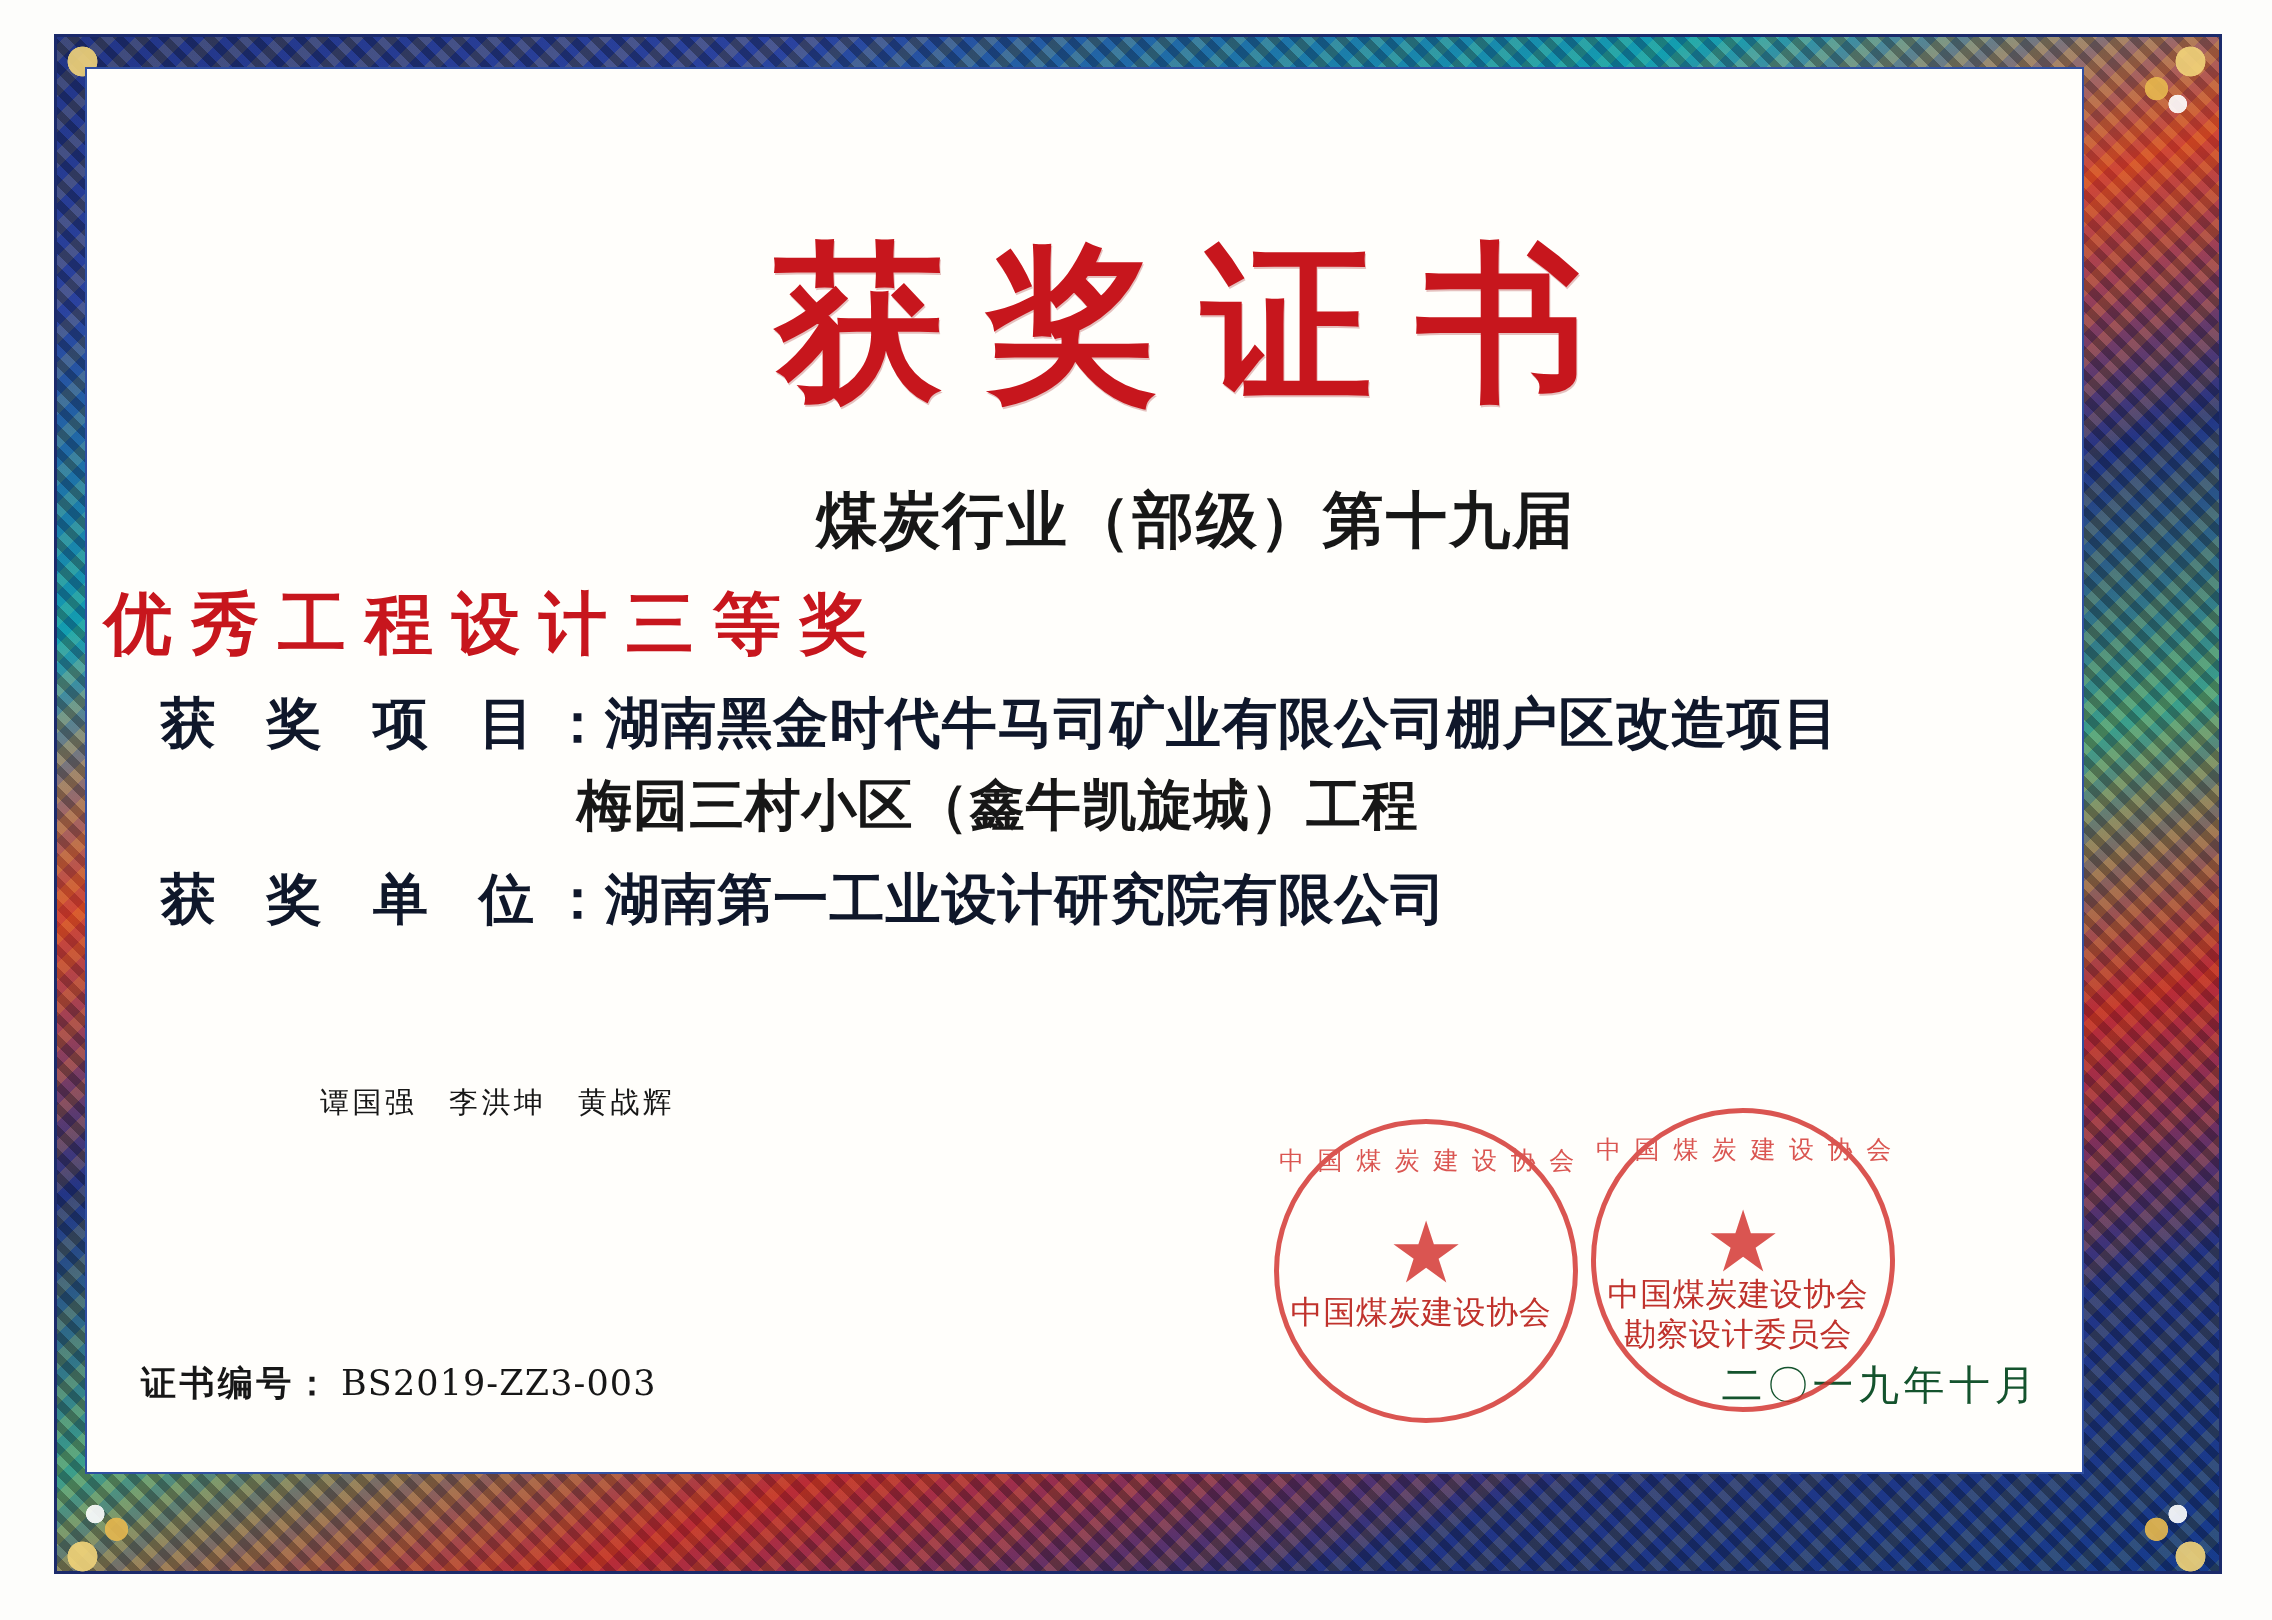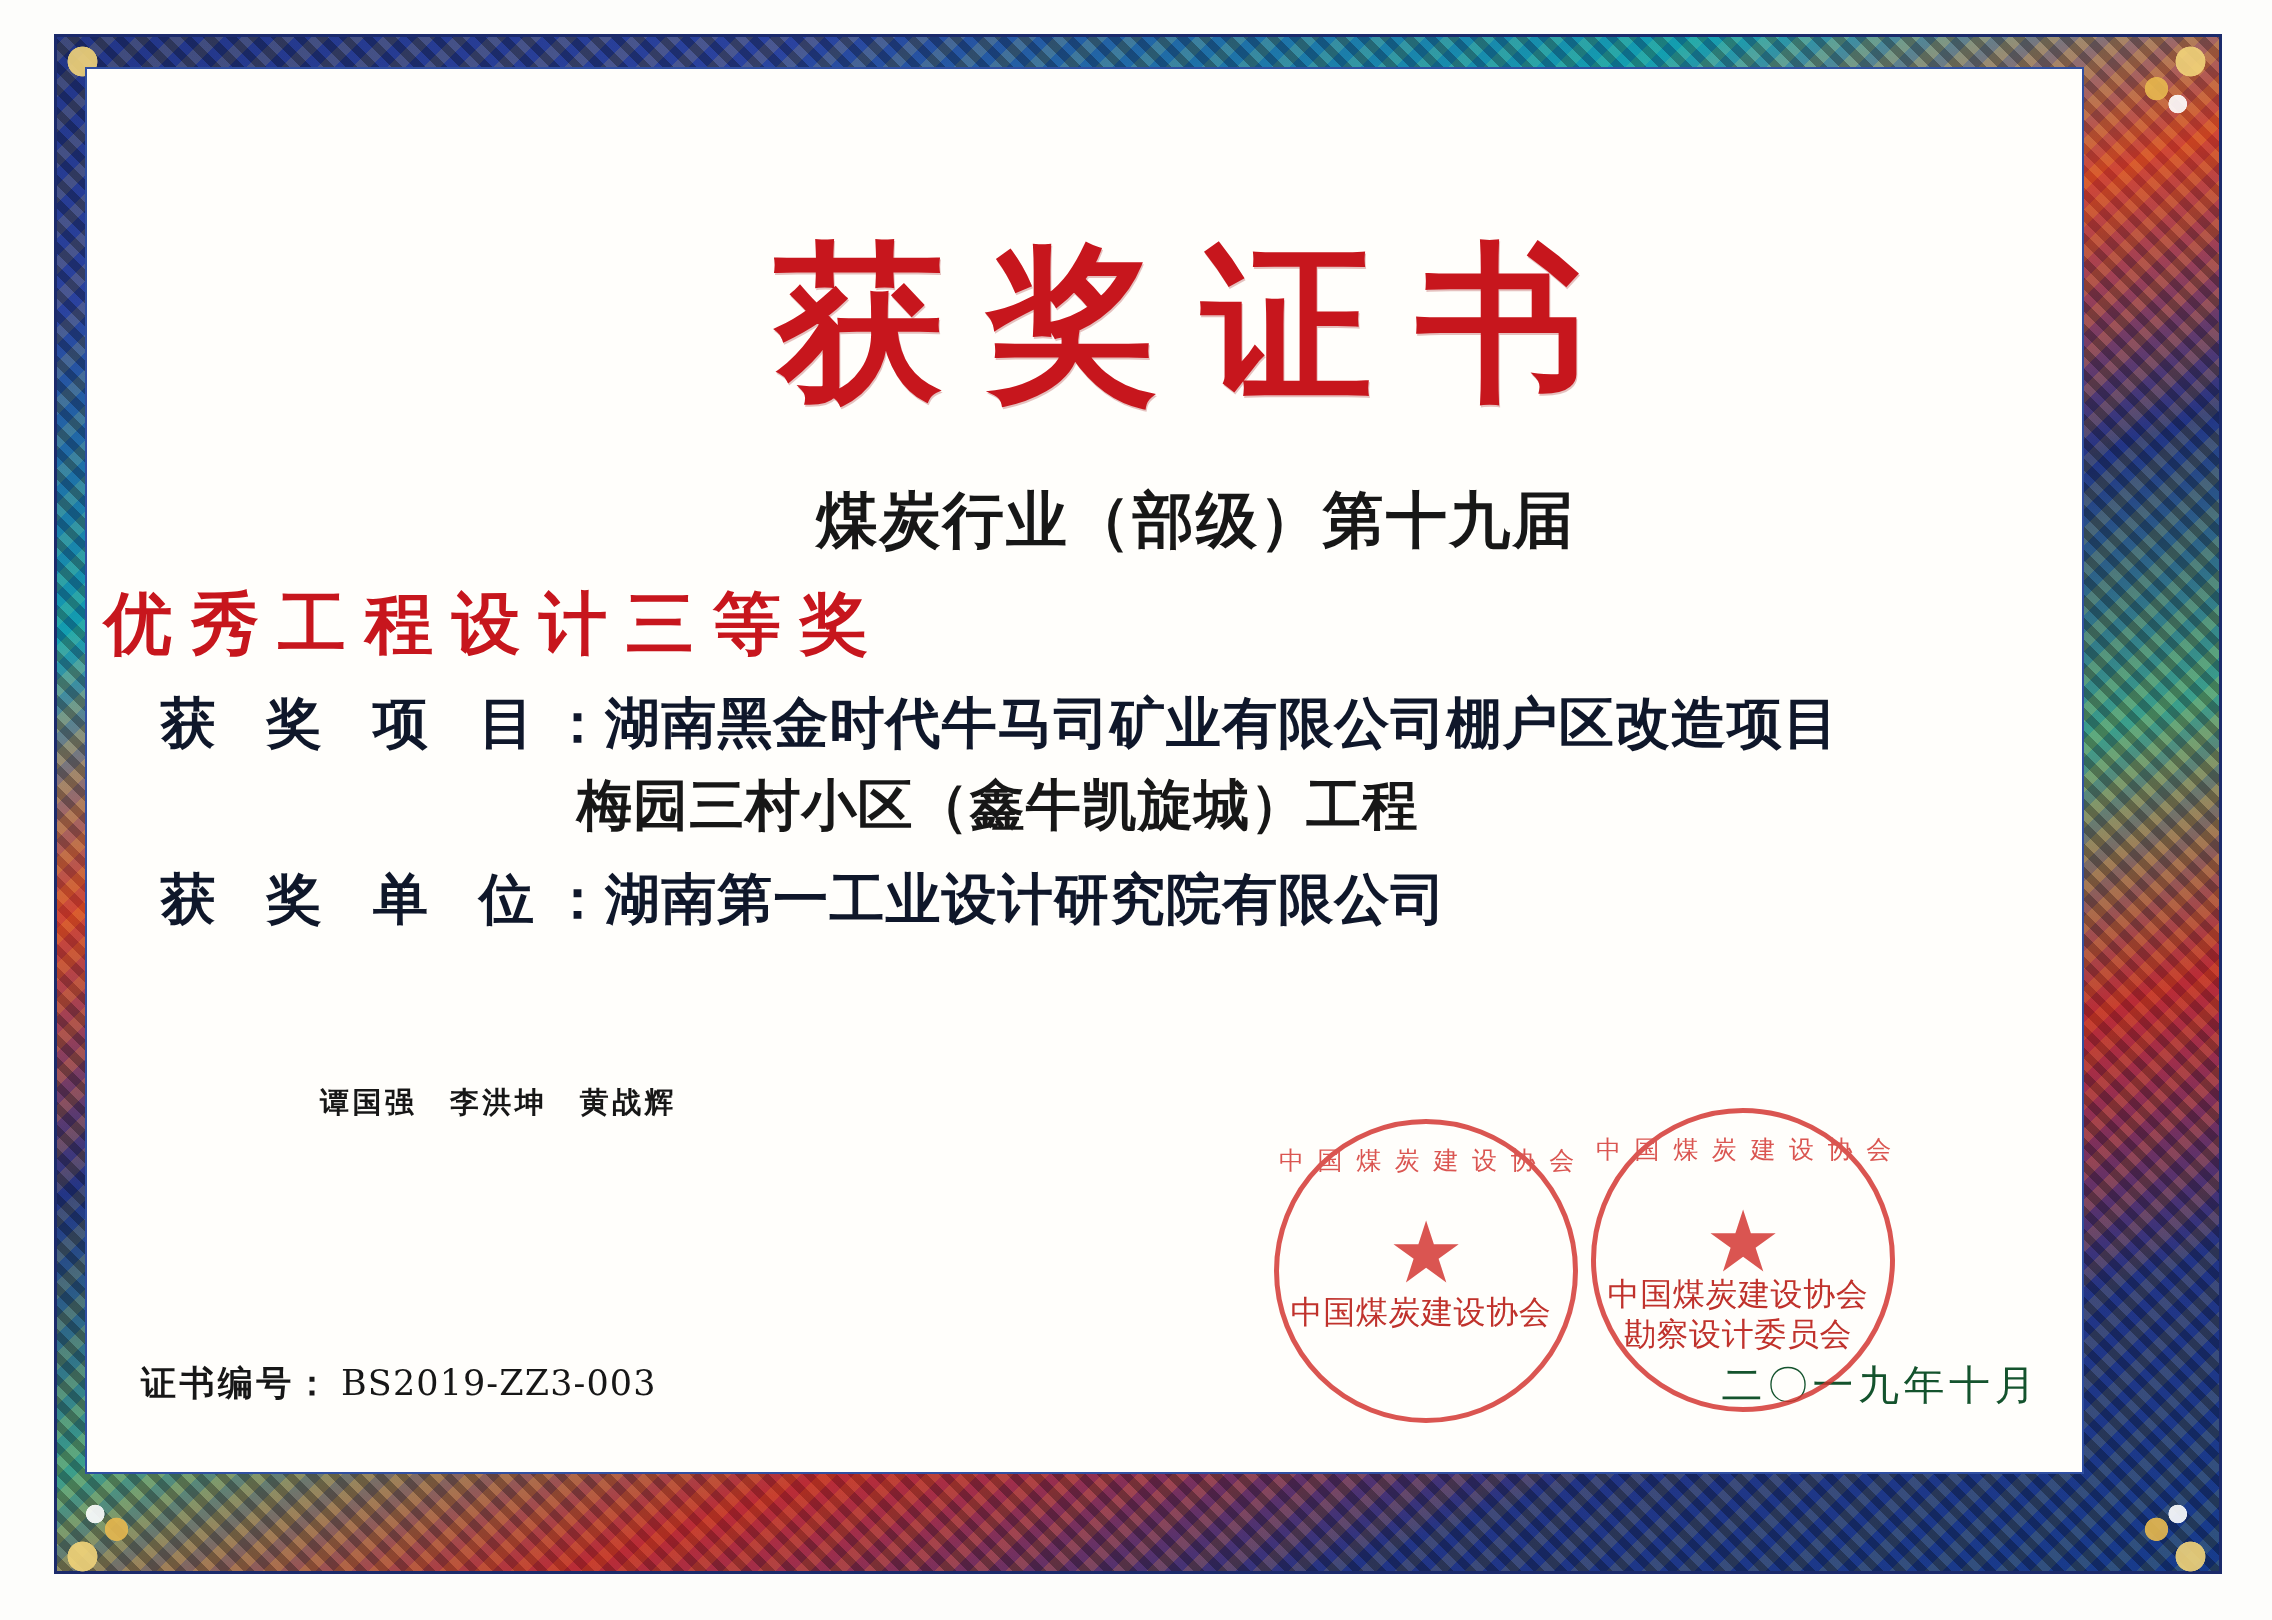--- a/index.html
+++ b/index.html
@@ -179,21 +179,21 @@
   }
   .participants-label {
     font-weight: 700;
     letter-spacing: 0.6px;
     margin-right: 14.7px;
   }
   .participants-names span {
     margin-right: 22.6px;
     letter-spacing: 3.4px;
   }
-  .participants-line.second { padding-left: 207px; font-weight: bold; }
+  .participants-line.second { padding-left: 207px; }
 
   
   .cert-number {
     position: absolute;
     left: 28px;
     bottom: 67px;
     font-family: "DejaVu Serif", serif;
     font-size: 35px;
     color: #171717;
     display: flex;

